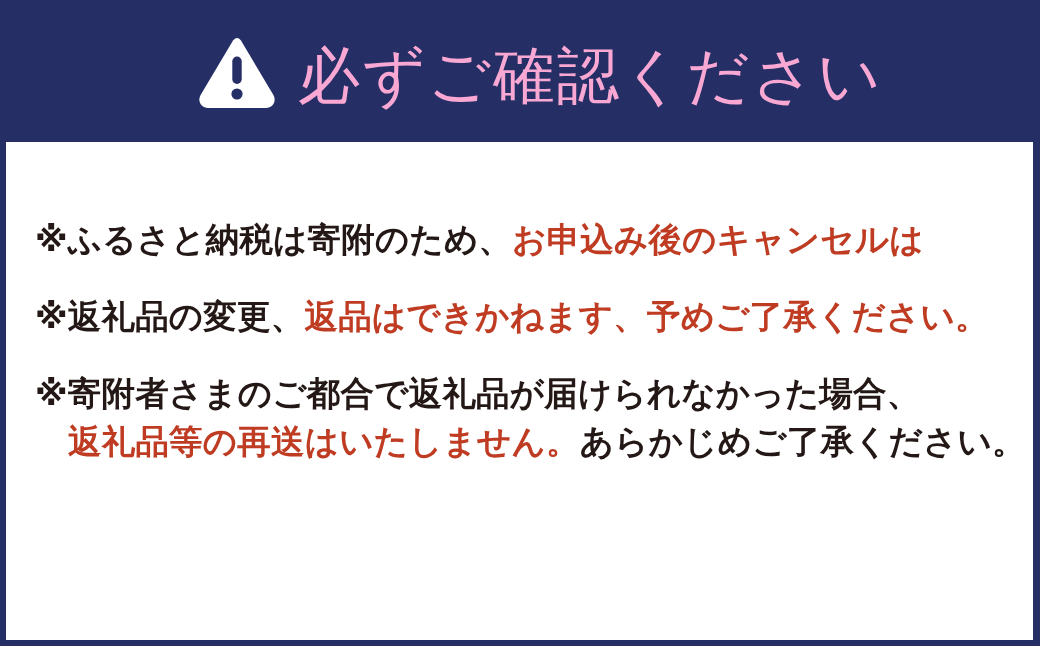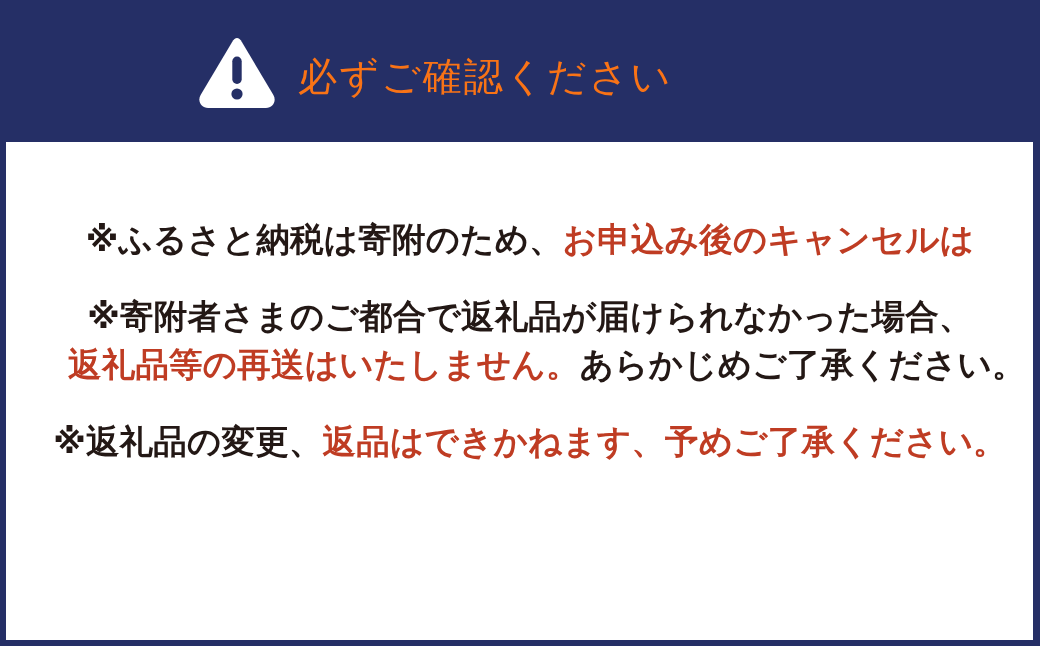--- a/index.html
+++ b/index.html
@@ -42,22 +42,22 @@
 
   #warning-icon {
     width: 78px;
     height: 70px;
     flex: 0 0 auto;
     display: block;
     margin-top: 4px;
   }
 
   #header-title {
-    color: #f97316;
-    font-size: 39px;
+    color: #f9a8d4;
+    font-size: 62px;
     line-height: 1;
     letter-spacing: 2px;
     font-weight: 500;
     margin-left: 22px;
     margin-top: 10px;
     white-space: nowrap;
     font-family: "DejaVu Sans", "Liberation Sans", sans-serif;
   }
 
   
@@ -80,21 +80,20 @@
     white-space: nowrap;
     font-family: "DejaVu Sans", "Liberation Sans", sans-serif;
   }
   .notice-item:last-child {
     margin-bottom: 0;
   }
 
   .line {
     display: block;
     white-space: nowrap;
-    text-align: center;
   }
   .line.indent {
     padding-left: 33px;
   }
 
   .t-black { color: #231815; }
   .t-red   { color: #bf3c23; }
 </style>
 </head>
 <body>
@@ -108,21 +107,21 @@
       <circle cx="39" cy="56.0" r="5.6" fill="#252f66"></circle>
     </svg>
     <div id="header-title">必ずご確認ください</div>
   </div>
 
   <div id="notice-body">
       <div class="notice-item">
         <span class="line"><span class="t-black">※ふるさと納税は寄附のため、</span><span class="t-red">お申込み後のキャンセルは</span></span>
       </div>
       <div class="notice-item">
+        <span class="line"><span class="t-black">※返礼品の変更、</span><span class="t-red">返品はできかねます、予めご了承ください。</span></span>
+      </div>
+      <div class="notice-item">
         <span class="line"><span class="t-black">※寄附者さまのご都合で返礼品が届けられなかった場合、</span></span>
         <span class="line indent"><span class="t-red">返礼品等の再送はいたしません。</span><span class="t-black">あらかじめご了承ください。</span></span>
-      </div>
-      <div class="notice-item">
-        <span class="line"><span class="t-black">※返礼品の変更、</span><span class="t-red">返品はできかねます、予めご了承ください。</span></span>
       </div>
     </div>
 
 </div>
 
 </body></html>

